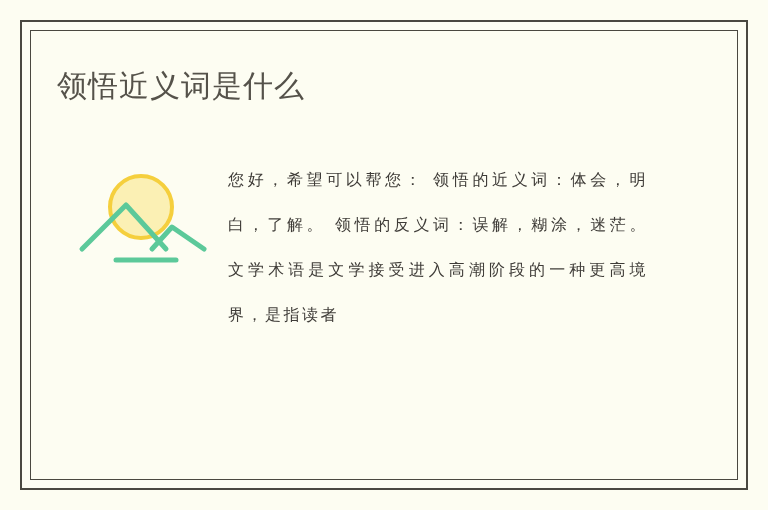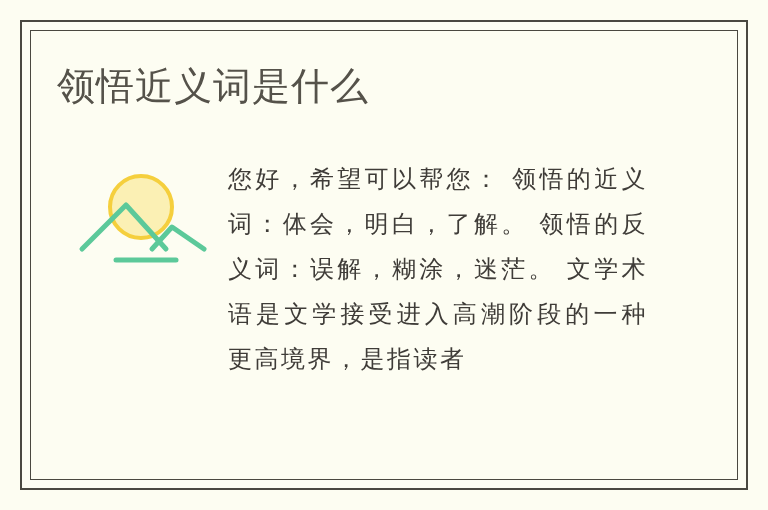--- a/index.html
+++ b/index.html
@@ -32,21 +32,21 @@
     right: 8px;
     bottom: 8px;
     box-sizing: border-box;
     border: 1px solid #4a4840;
   }
 
   .page-title {
     position: absolute;
     left: 35px;
     top: 45px;
-    font-size: 38px;
+    font-size: 30px;
     line-height: 38px;
     letter-spacing: 1px;
     color: #55524a;
     font-family: "DejaVu Sans", "Liberation Sans", sans-serif;
     white-space: nowrap;
   }
 
   .content-row {
     position: absolute;
     left: 0;
@@ -61,21 +61,21 @@
     width: 130px;
     height: 92px;
   }
 
   .article-body {
     position: absolute;
     left: 206px;
     top: 0;
     width: 420px;
     font-family: "DejaVu Sans", "Liberation Sans", sans-serif;
-    font-size: 24px;
+    font-size: 16px;
     line-height: 45px;
     letter-spacing: 2.5px;
     color: #3f3c38;
     text-align: justify;
   }
 
   .article-body .para {
     margin: 0;
     text-indent: 0;
   }

